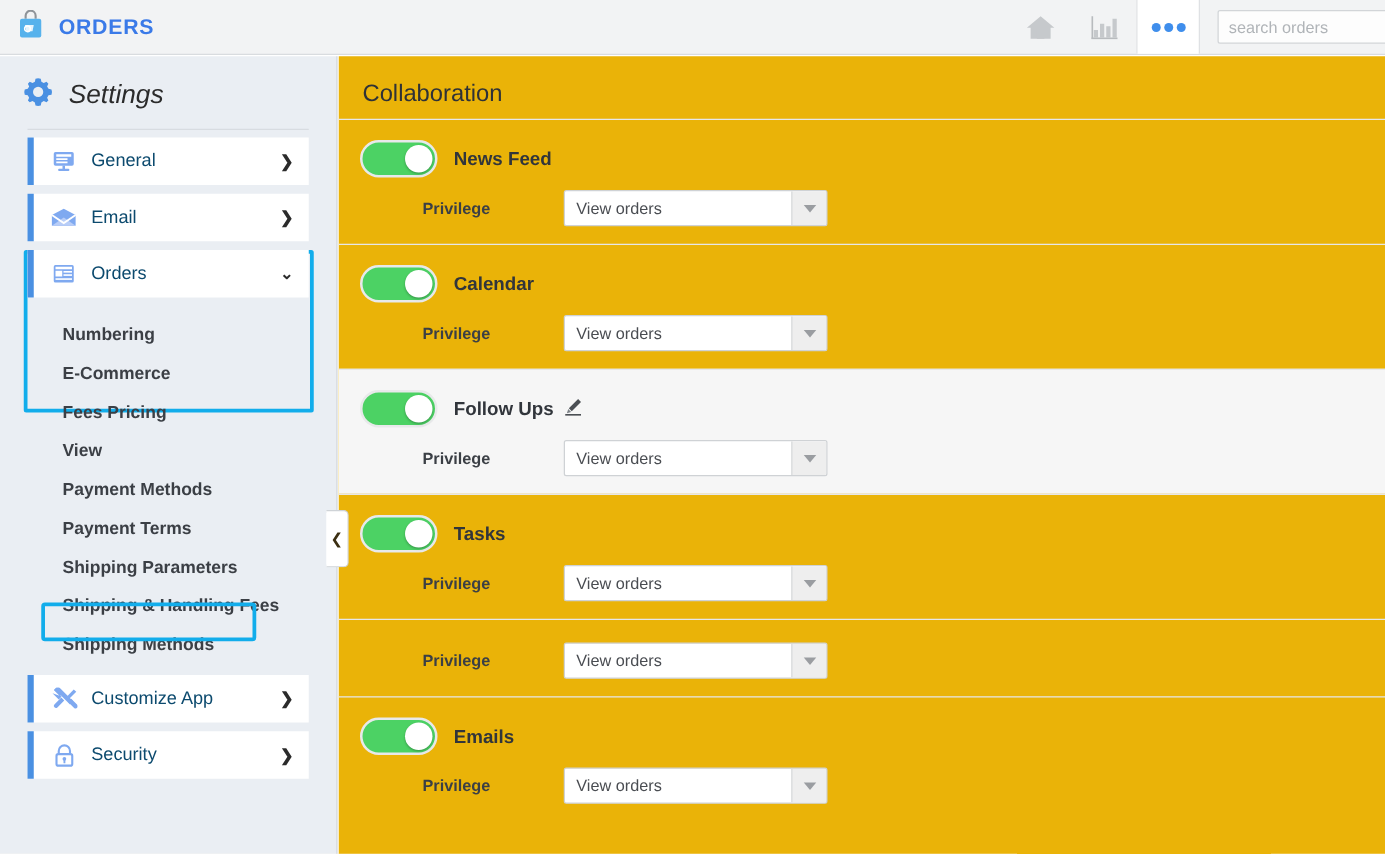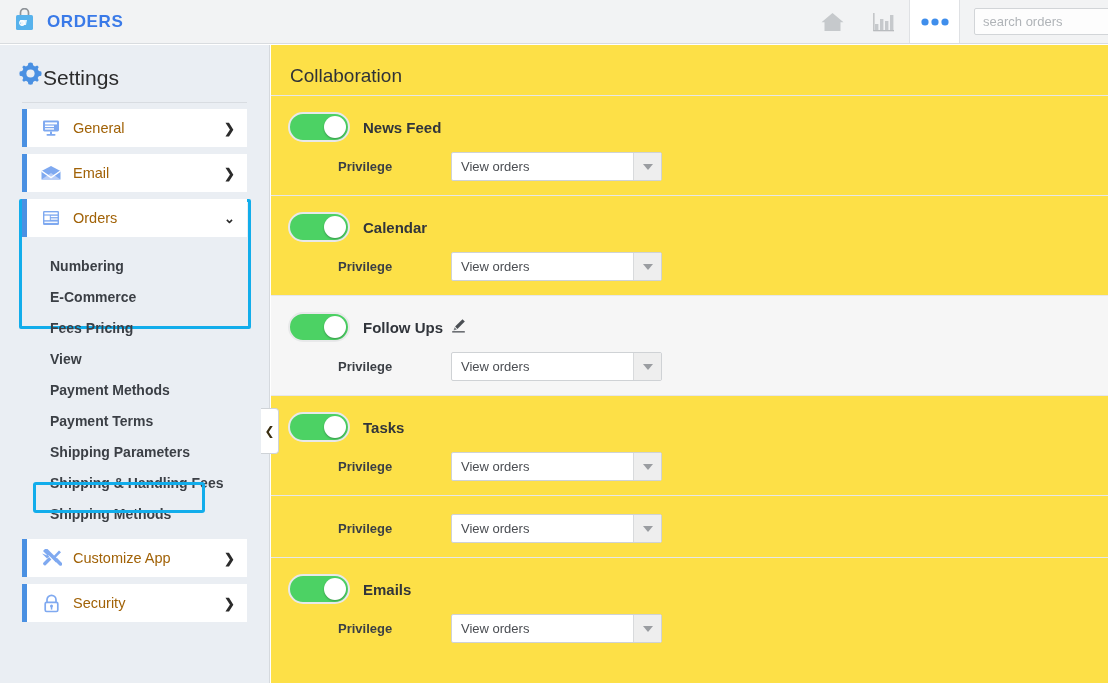--- a/index.html
+++ b/index.html
@@ -62,23 +62,24 @@
   #search-orders-input::placeholder { color: #b0b4b8; }
 
   
   #settings-sidebar {
     position: absolute; top: 45px; left: 0;
     width: 270px; height: 638px;
     background: #eaeef3;
     border-right: 1px solid #d5d9de;
   }
   .settings-head {
-    display: flex; align-items: flex-end;
-    gap: 0;
+    display: flex; align-items: center;
+    gap: 12px;
     padding: 16px 0 12px 18px;
+    font-style: italic;
   }
   .settings-title {
     font-size: 21px;
     color: #2b2b2b;
   }
   .settings-divider {
     height: 1px; background: #d8dce1;
     margin: 0 22px 6px 22px;
   }
 
@@ -93,21 +94,21 @@
     display: flex; align-items: center;
     cursor: pointer;
   }
   .nav-top .nav-ico {
     width: 28px; margin-left: 10px;
     display: flex; align-items: center; justify-content: center;
   }
   .nav-top .nav-label {
     margin-left: 8px;
     font-size: 14.5px;
-    color: #a16207;
+    color: #0c4a6e;
   }
   .nav-top .nav-chev {
     position: absolute; right: 12px; top: 50%;
     transform: translateY(-50%);
     font-size: 13px; font-weight: bold;
     color: #2b2b2b;
   }
 
   
   #orders-group-highlight {
@@ -156,21 +157,21 @@
     cursor: pointer;
     z-index: 6;
     font-size: 12px;
     color: #3b2f12;
   }
 
   
   #content-pane {
     position: absolute; top: 45px; left: 271px;
     width: 837px; height: 638px;
-    background: #fde047;
+    background: #eab308;
     overflow: hidden;
   }
   #section-title {
     font-size: 19px;
     color: #2f3237;
     padding: 20px 0 8px 19px;
   }
 
   .feature-row {
     position: relative;

